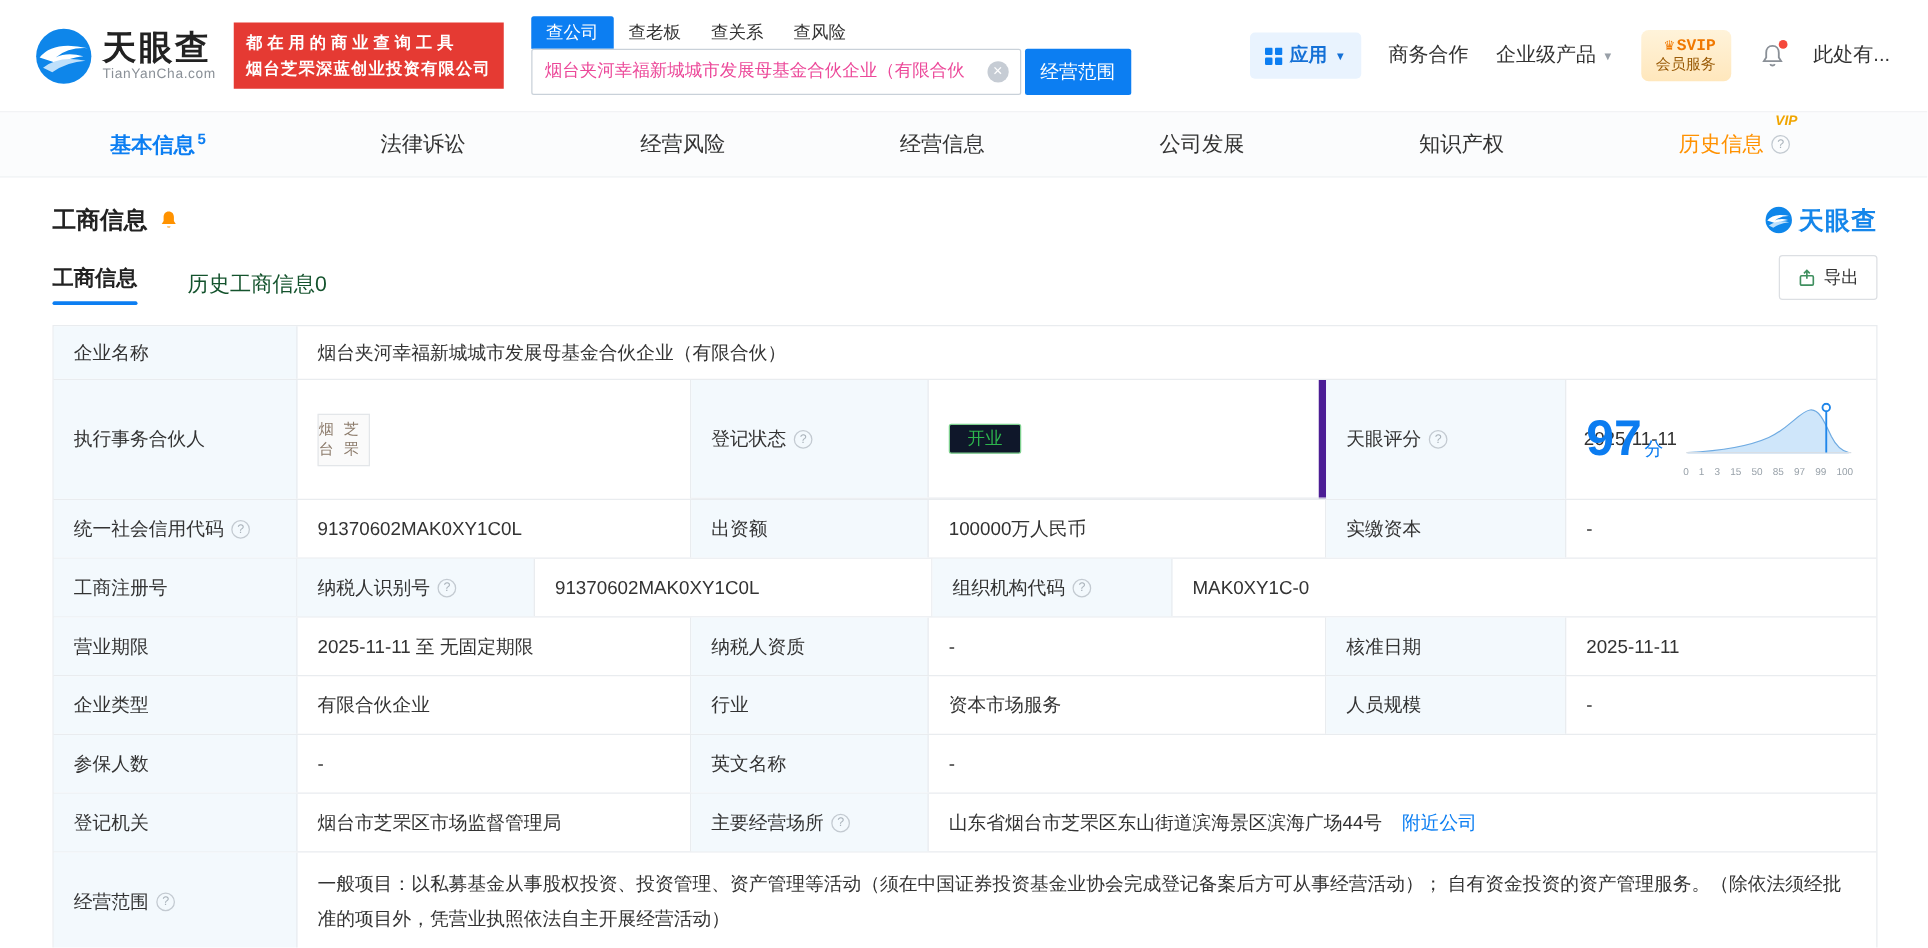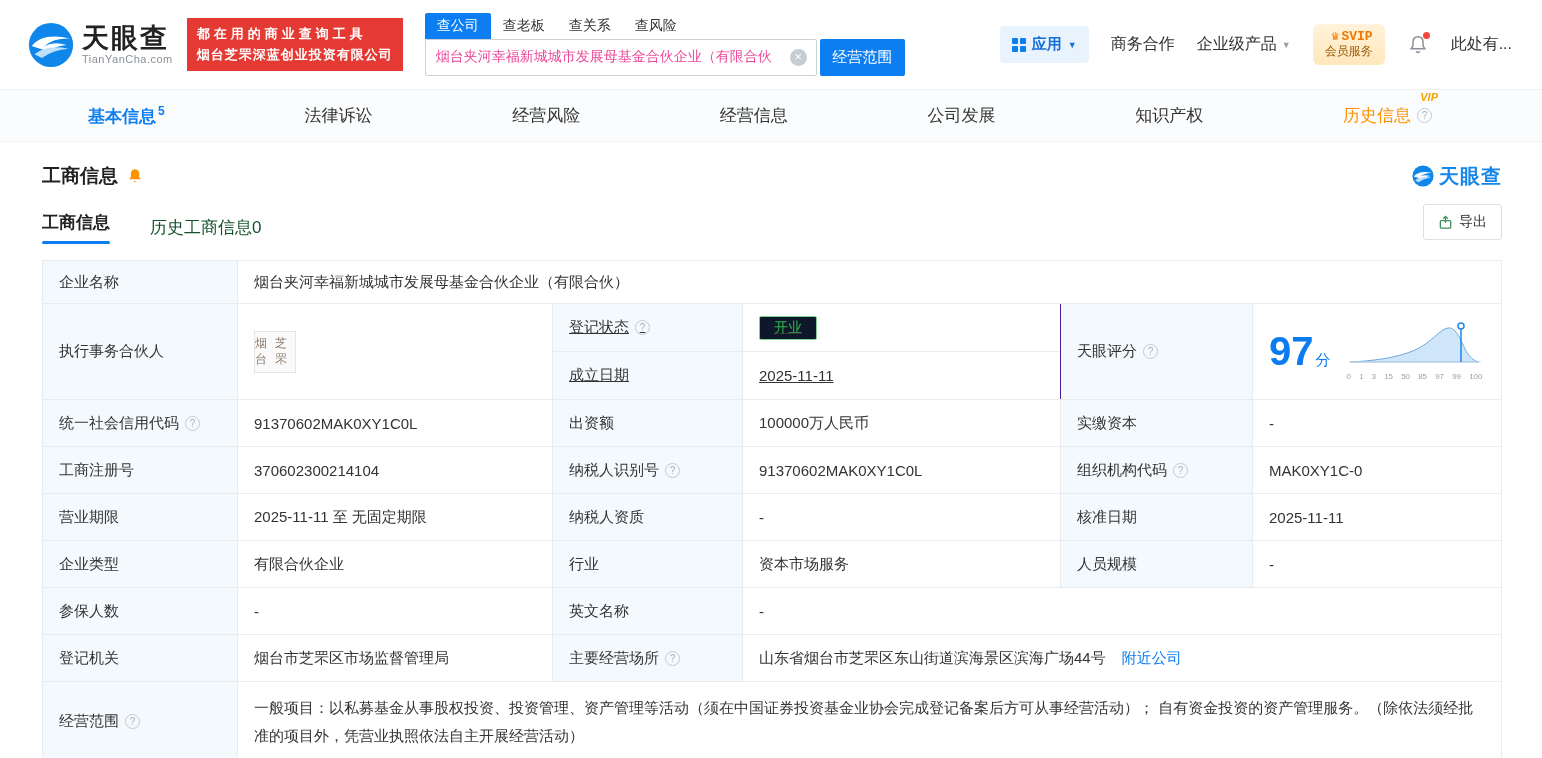--- a/index.html
+++ b/index.html
@@ -84,21 +84,21 @@
   .cell { display: flex; align-items: center; padding: 0 16px; border-right: 1px solid #e9ecef; font-size: 15px; }
   .cell.label { background: #f3f9fd; color: #333; }
   .c1 { width: 195px; flex: none; }
   .c2 { width: 315px; flex: none; }
   .c3 { width: 190px; flex: none; }
   .c4 { width: 318px; flex: none; }
   .c5 { width: 192px; flex: none; }
   .cfill { flex: 1; border-right: none; }
   .row-name { height: 43px; min-height: 43px; }
   .row-partner { height: 96px; }
-  .midcol { width: 508px; flex: none; display: flex; flex-direction: column; border-right: 1px solid #4c1d95; text-decoration: underline; }
+  .midcol { width: 508px; flex: none; display: flex; border-right: 6px solid #4c1d95; }
   .midrow { flex: 1; display: flex; border-bottom: 1px solid #e9ecef; }
   .midrow.last { border-bottom: none; }
   .midrow .c4 { flex: 1; border-right: none; }
 
   .help { display: inline-flex; width: 15px; height: 15px; border: 1px solid #c3cad1; border-radius: 50%;
     color: #a9b2ba; font-size: 10px; align-items: center; justify-content: center; margin-left: 6px; flex: none;
     cursor: pointer; }
 
   .partner-cell { gap: 10px; }
   .plogo { width: 42px; height: 42px; border: 1px solid #e3e6e9; background: #fafafa; flex: none;
@@ -328,23 +328,20 @@
         </div>
       <div class="cell cfill">
           <span>-</span>
         </div>
     </div>
 
     <div class="trow">
       <div class="cell label c1">
           <span>工商注册号</span>
         </div>
-      <div class="cell c2">
-          <span>370602300214104</span>
-        </div>
       <div class="cell label c3">
         <span>纳税人识别号</span>
           <span class="help">?</span>
       </div>
       <div class="cell c4">
           <span>91370602MAK0XY1C0L</span>
         </div>
       <div class="cell label c5">
         <span>组织机构代码</span>
           <span class="help">?</span>

